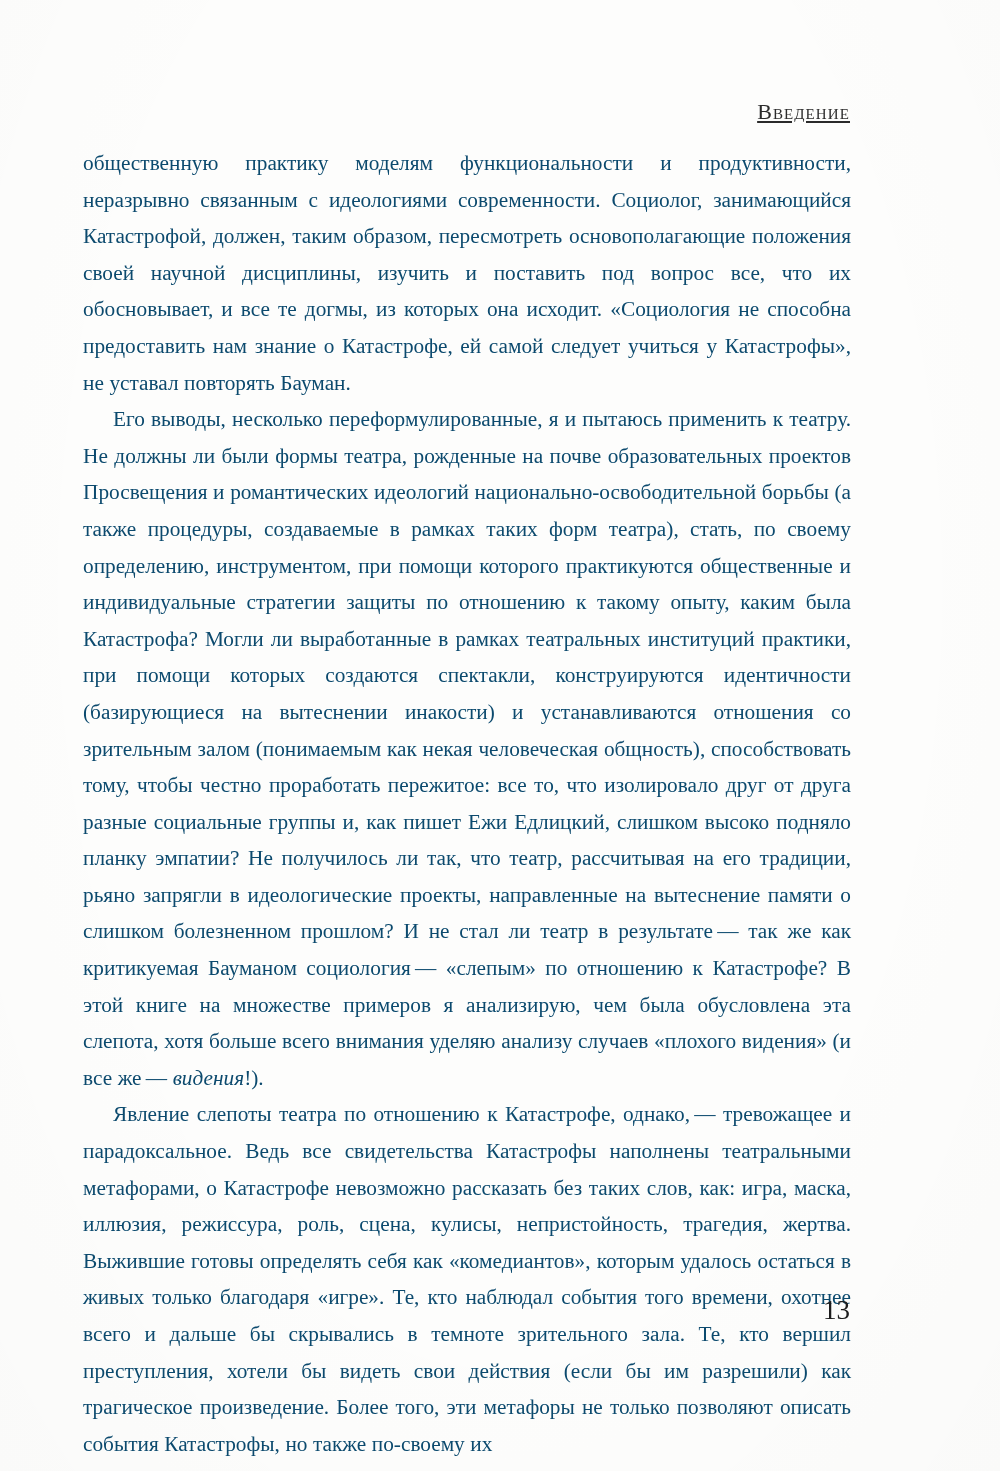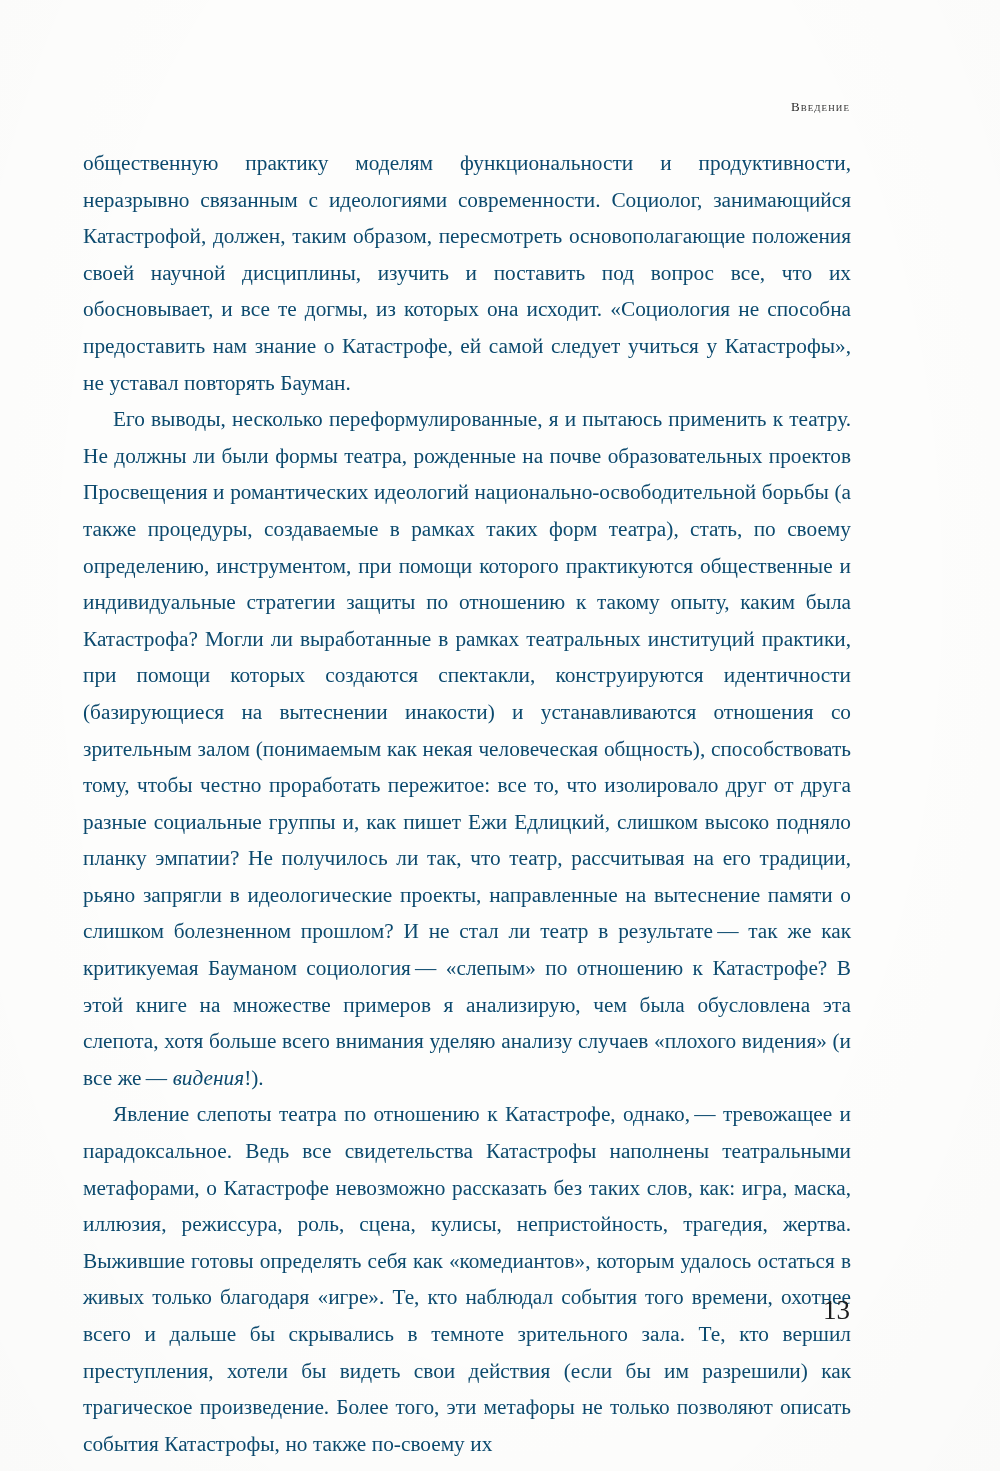--- a/index.html
+++ b/index.html
@@ -23,25 +23,26 @@
     inset: 0;
     background:
       radial-gradient(ellipse at 50% 40%, rgba(255,255,255,0) 55%, rgba(0,0,0,0.012) 100%);
     pointer-events: none;
   }
 
   .running-head {
     position: absolute;
     top: 99px;
     right: 150px;
-    font-size: 13px;
+    font-size: 22px;
     letter-spacing: 1.1px;
     color: #2b2b2b;
     font-variant: small-caps;
     white-space: nowrap;
+    text-decoration: underline;
   }
 
   .textblock {
     position: absolute;
     left: 83px;
     top: 145px;
     width: 768px;
   }
 
   p.para {

